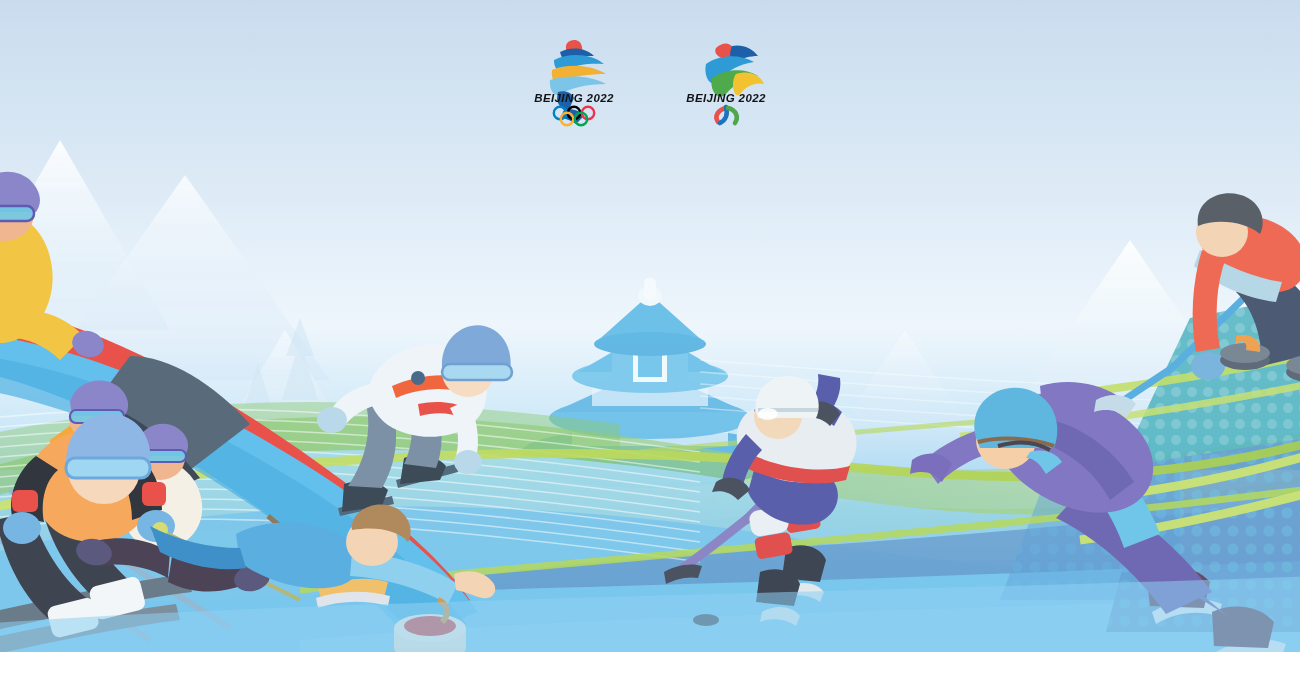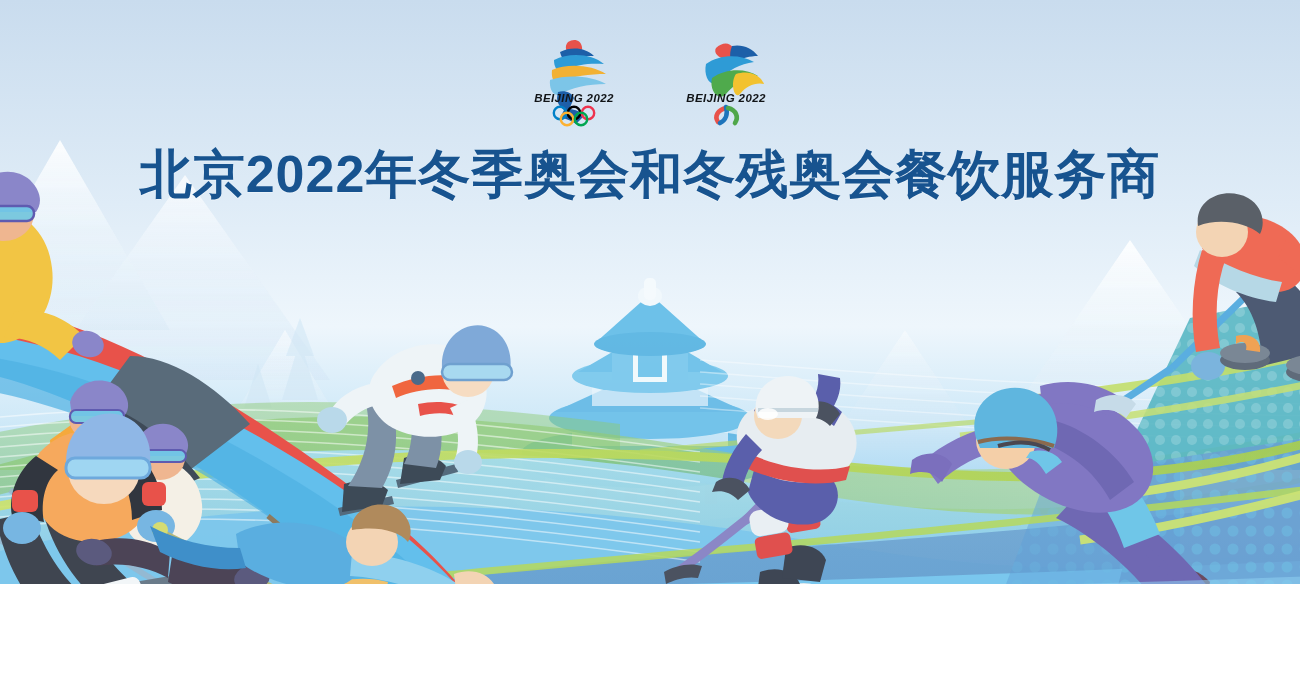--- a/index.html
+++ b/index.html
@@ -1,20 +1,20 @@
 <!DOCTYPE html>
 <html><head>
 <meta charset="utf-8">
 <style>
   html,body{margin:0;padding:0;background:#fff;}
   body{font-family:"Liberation Sans","DejaVu Sans",sans-serif;}
 
   #banner{
     position:relative;
-    width:1300px;height:584px;
+    width:1300px;height:652px;
     overflow:hidden;
     background:linear-gradient(180deg,#c9dcee 0%,#d3e3f1 18%,#e2eef7 34%,#eef5fb 46%,#e6f1fa 55%,#cfe8f7 65%,#9ed2f0 78%,#77c2ea 88%,#6fc0ea 100%);
   }
   svg.full{position:absolute;left:0;top:0;width:1300px;height:680px;display:block;}
 
   
   #logos{
     position:absolute;left:0;top:30px;width:1300px;height:100px;
     display:flex;justify-content:center;align-items:flex-start;gap:52px;
     z-index:40;
@@ -511,15 +511,14 @@
 
         <g fill="none" stroke-width="4.6" stroke-linecap="round">
           <path d="M50 78 C 42 80, 38 86, 42 92" stroke="#e8524a"></path>
           <path d="M50 77 C 52 84, 50 90, 44 93" stroke="#1d74bb"></path>
           <path d="M52 78 C 60 80, 63 87, 59 93" stroke="#4fa74a"></path>
         </g>
       </svg>
     </div>
   </div>
 
-  <div id="title">北京2022年冬季奥会和冬残奥会餐饮服务商</div>
 
 </div>
 
 </body></html>

